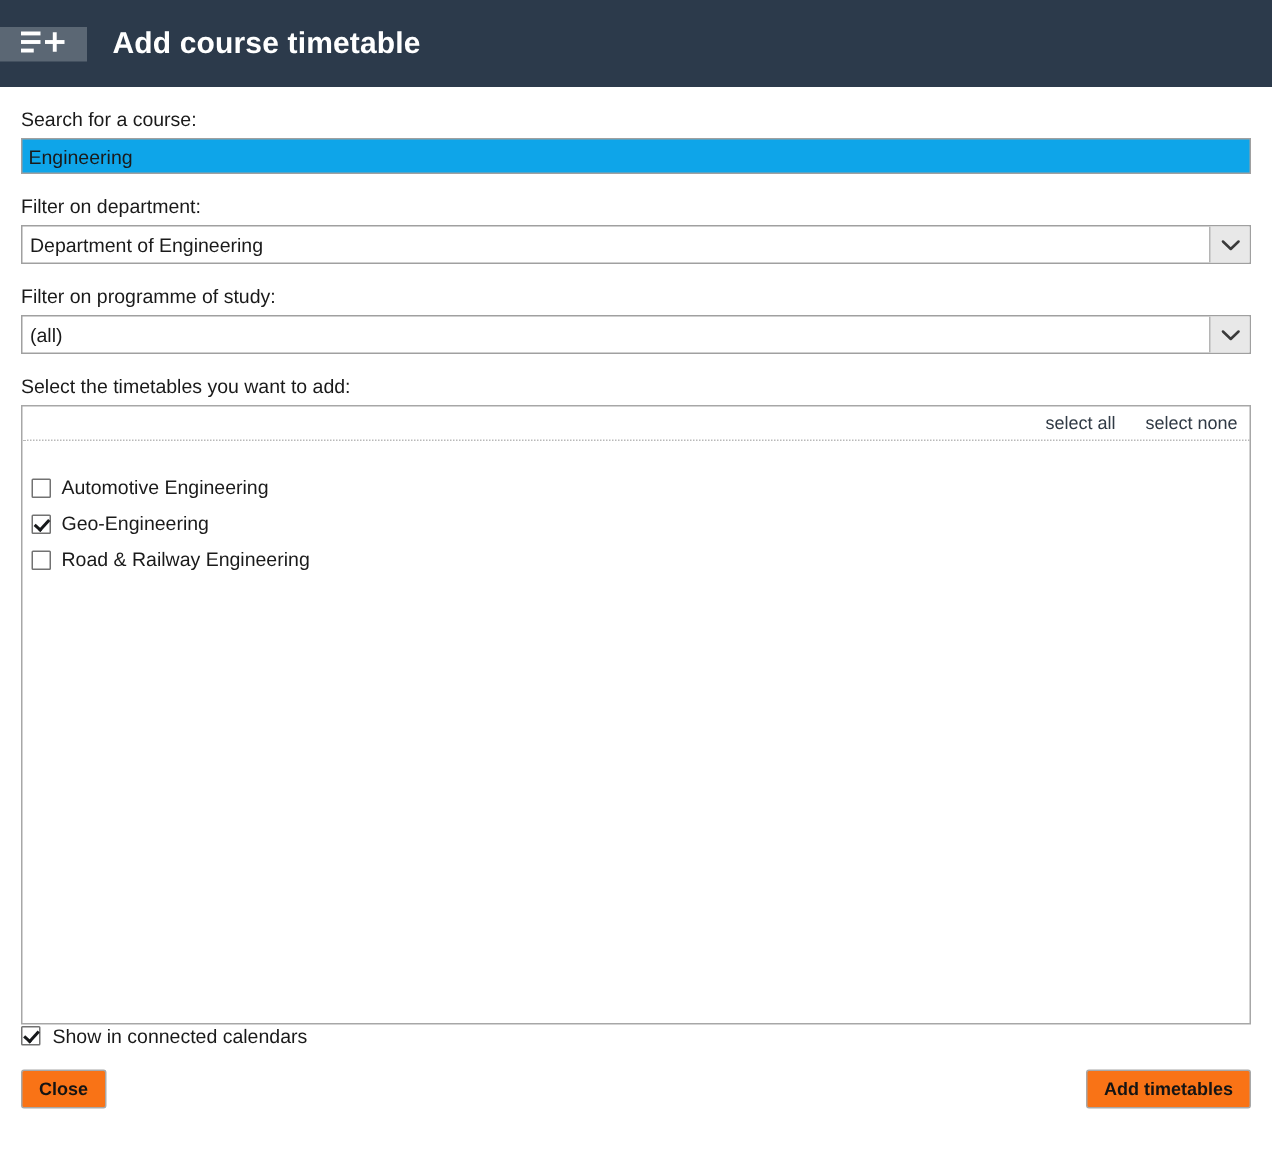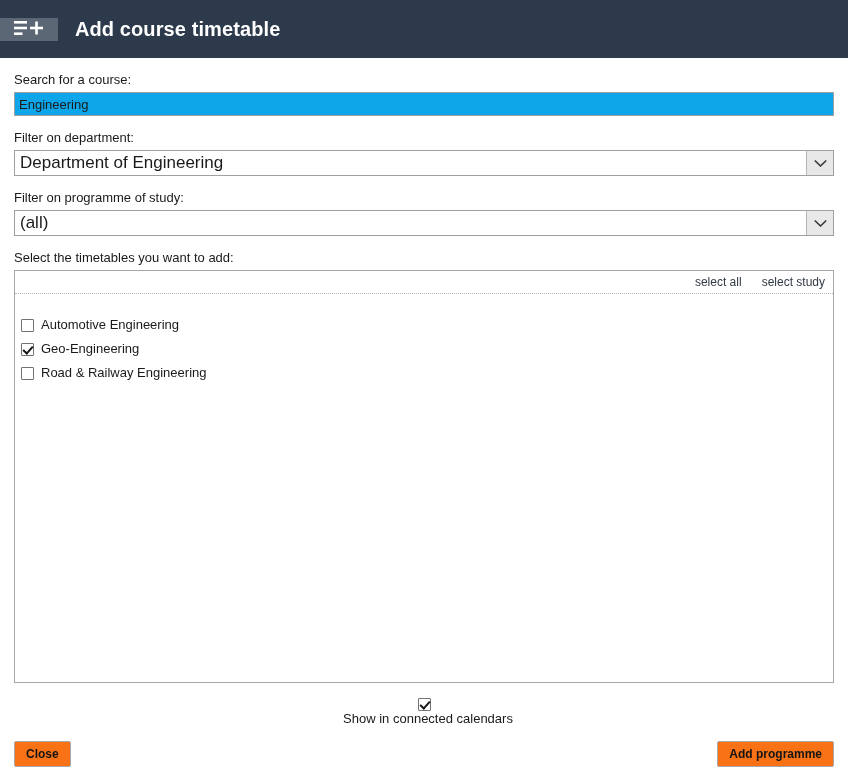--- a/index.html
+++ b/index.html
@@ -78,21 +78,21 @@
     background: #ffffff;
     display: flex;
     align-items: stretch;
     position: relative;
   }
   .select-value {
     flex: 1 1 auto;
     display: flex;
     align-items: center;
     padding-left: 5px;
-    font-size: 17px;
+    font-size: 13px;
     color: #1a1a1a;
     overflow: hidden;
     white-space: nowrap;
     text-align: right;
   }
   .select-arrow {
     width: 26px;
     flex: 0 0 26px;
     background: #e8e8e8;
     border-left: 1px solid #b5b5b5;
@@ -167,23 +167,21 @@
     height: 8px;
     border: solid #16181a;
     border-width: 0 2px 2px 0;
     transform: rotate(42deg);
   }
 
   
   .footer-check-row {
     display: flex;
     align-items: center;
-    margin-top: 15px;
     padding-left: 0px;
-    flex-direction: column;
   }
   .footer-check-label {
     font-size: 13px;
     margin-left: 8px;
     color: #1a1a1a;
   }
   .button-row {
     display: flex;
     align-items: center;
     justify-content: space-between;
@@ -244,21 +242,21 @@
       <svg width="13" height="9" viewBox="0 0 13 9" xmlns="http://www.w3.org/2000/svg">
         <path d="M1.3 2 L6.5 7 L11.7 2" fill="none" stroke="#3a3a3a" stroke-width="1.7" stroke-linecap="round" stroke-linejoin="round"></path>
       </svg>
     </div>
   </div>
 
   <div class="field-label">Select the timetables you want to add:</div>
   <div class="listbox">
     <div class="listbox-header">
       <span class="select-link">select all</span>
-      <span class="select-link">select study</span>
+      <span class="select-link">select none</span>
     </div>
     <div class="listbox-body">
 
       <div class="list-row">
         <span class="cb"></span>
         <span class="list-row-label">Automotive Engineering</span>
       </div>
 
       <div class="list-row">
         <span class="cb checked"></span>
@@ -273,16 +271,16 @@
     </div>
   </div>
 
   <div class="footer-check-row">
     <span class="cb checked"></span>
     <span class="footer-check-label">Show in connected calendars</span>
   </div>
 
   <div class="button-row">
     <button class="btn">Close</button>
-    <button class="btn">Add programme</button>
+    <button class="btn">Add timetables</button>
   </div>
 
 </div>
 
 </body></html>

